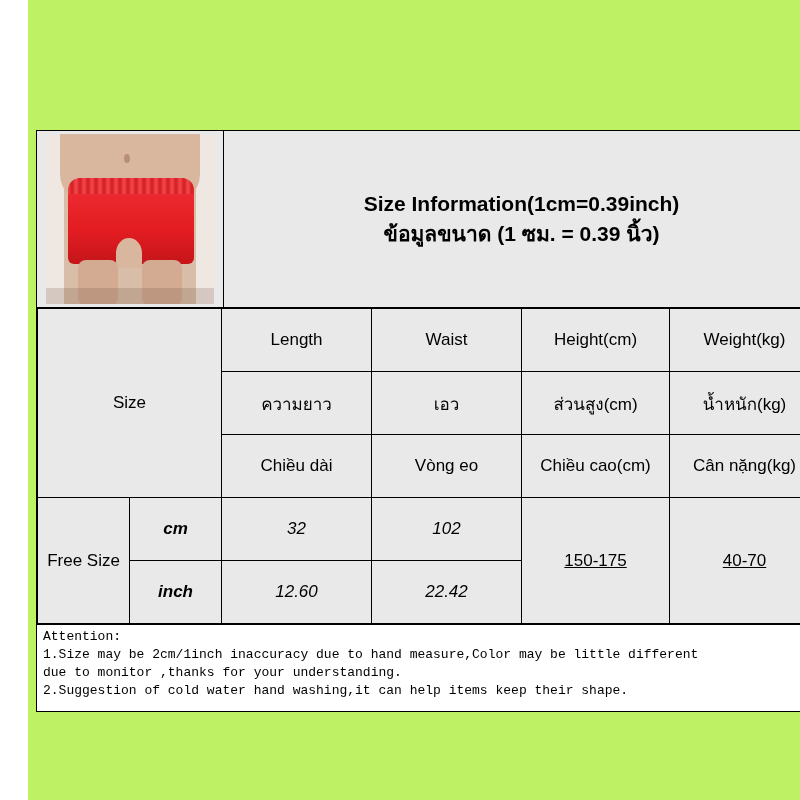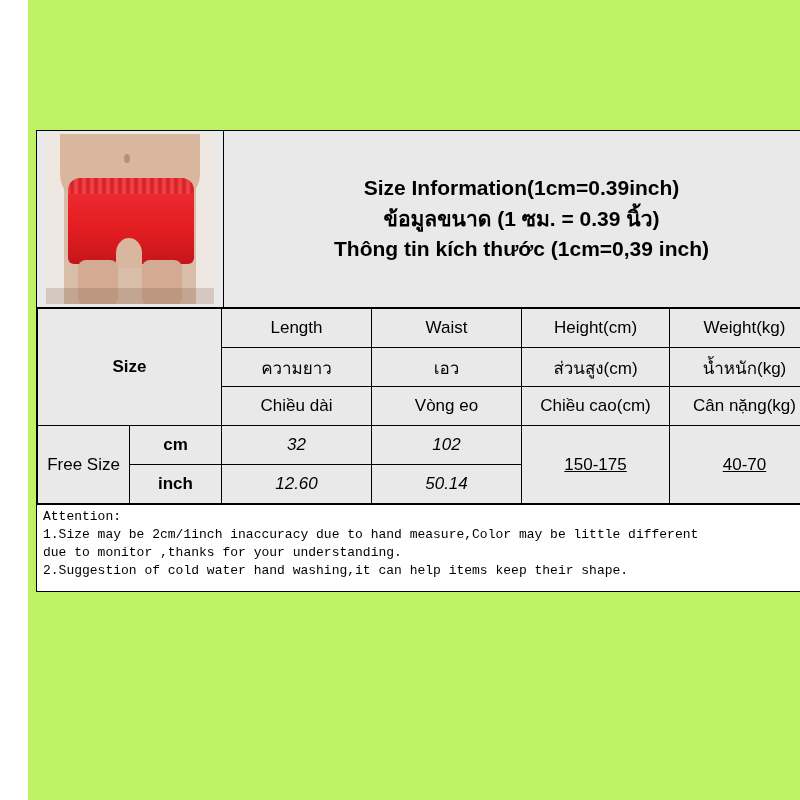--- a/index.html
+++ b/index.html
@@ -165,37 +165,38 @@
     width: 100%;
     table-layout: fixed;
   }
   table.grid td {
     border: 1px solid #000;
     text-align: center;
     vertical-align: middle;
     font-size: 17px;
     color: #000;
     height: 38px;
-    padding: 0 2px;
+    padding: 12px 2px;
     background: #e9e9e9;
   }
 
   td.size-label {
     font-size: 25px;
-    font-weight: bold;
+    font-weight: normal;
     background: #e9e9e9;
   }
   td.freesize {
     font-size: 15px;
     background: #e9e9e9;
   }
   td.unit {
     font-size: 15px;
     font-weight: bold;
     background: #e9e9e9;
+    font-style: italic;
   }
   td.val {
     font-size: 17px;
     background: #ffffff;
     font-style: italic;
   }
   td.span-val {
     font-size: 17px;
     background: #ffffff;
     text-decoration: underline;
@@ -236,21 +237,20 @@
           <div class="waistband"></div>
           <div class="crotch"></div>
           <div class="legL"></div>
           <div class="legR"></div>
           <div class="shadow"></div>
         </div>
       </div>
       <div class="title-cell">
         <div class="title-line">Size Information(1cm=0.39inch)</div>
         <div class="title-line">ข้อมูลขนาด (1 ซม. = 0.39 นิ้ว)</div>
-        <div class="title-line">Thông tin kích thước (1cm=0,39 inch)</div>
       </div>
     </div>
 
     <table class="grid">
       <colgroup>
         <col style="width:92px">
         <col style="width:92px">
         <col style="width:150px">
         <col style="width:150px">
         <col style="width:148px">
@@ -280,21 +280,21 @@
           <td class="freesize" rowspan="2">Free Size</td>
           <td class="unit">cm</td>
           <td class="val">32</td>
           <td class="val">102</td>
           <td class="span-val" rowspan="2">150-175</td>
           <td class="span-val" rowspan="2">40-70</td>
         </tr>
         <tr>
           <td class="unit">inch</td>
           <td class="val">12.60</td>
-          <td class="val">50.14</td>
+          <td class="val">22.42</td>
         </tr>
       </tbody>
     </table>
 
     <div class="attention">
       <p>Attention:</p>
       <p>1.Size may be 2cm/1inch inaccuracy due to hand measure,Color may be little different</p>
       <p>due to monitor ,thanks for your understanding.</p>
       <p>2.Suggestion of cold water hand washing,it can help items keep their shape.</p>
     </div>

